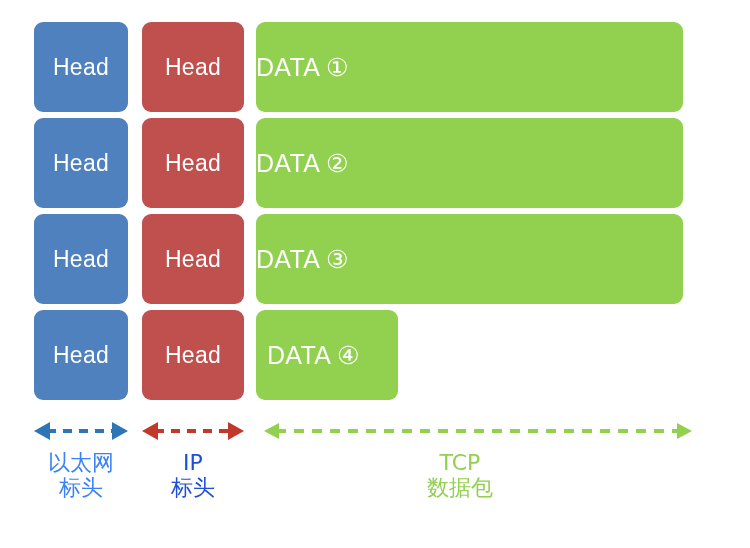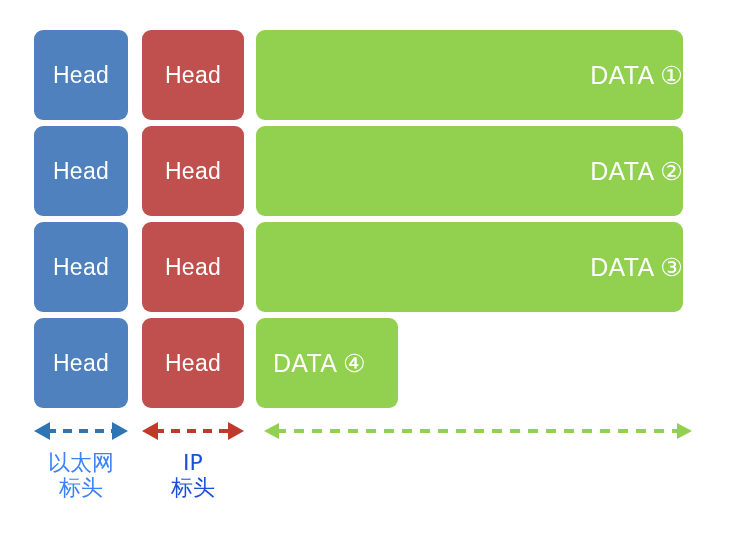--- a/index.html
+++ b/index.html
@@ -36,45 +36,44 @@
   .block {
     position: absolute;
     top: 0;
     height: 90px;
     border-radius: 9px;
     box-sizing: border-box;
     display: flex;
     align-items: center;
     color: #ffffff;
     letter-spacing: 0.3px;
-    margin-top: 8px;
   }
 
   .block.eth {
     left: 34px;
     width: 94px;
     background: #4e81bd;
     justify-content: center;
     font-size: 23px;
   }
   .block.ip {
     left: 142px;
     width: 102px;
     background: #c0504d;
     justify-content: center;
     font-size: 23px;
   }
   .block.data {
     left: 256px;
     background: #92d050;
-    justify-content: flex-end;
+    justify-content: flex-start;
     font-size: 25px;
   }
   .block.data.w-full  { width: 427px; }
-  .block.data.w-short { width: 142px; justify-content: flex-start; padding-left: 17px; }
+  .block.data.w-short { width: 142px; justify-content: flex-start; padding-left: 11px; }
 
   
   .arrow-band {
     position: absolute;
     top: 420px;
     left: 0;
     width: 750px;
     height: 22px;
   }
   .arrow {
@@ -188,14 +187,18 @@
   <div class="caption cap-eth">
     <span class="line1">以太网</span>
     <span class="line2">标头</span>
   </div>
 
   <div class="caption cap-ip">
     <span class="line1">IP</span>
     <span class="line2">标头</span>
   </div>
 
+  <div class="caption cap-tcp">
+    <span class="line1">TCP</span>
+    <span class="line2">数据包</span>
+  </div>
 
 </div>
 
 </body></html>

